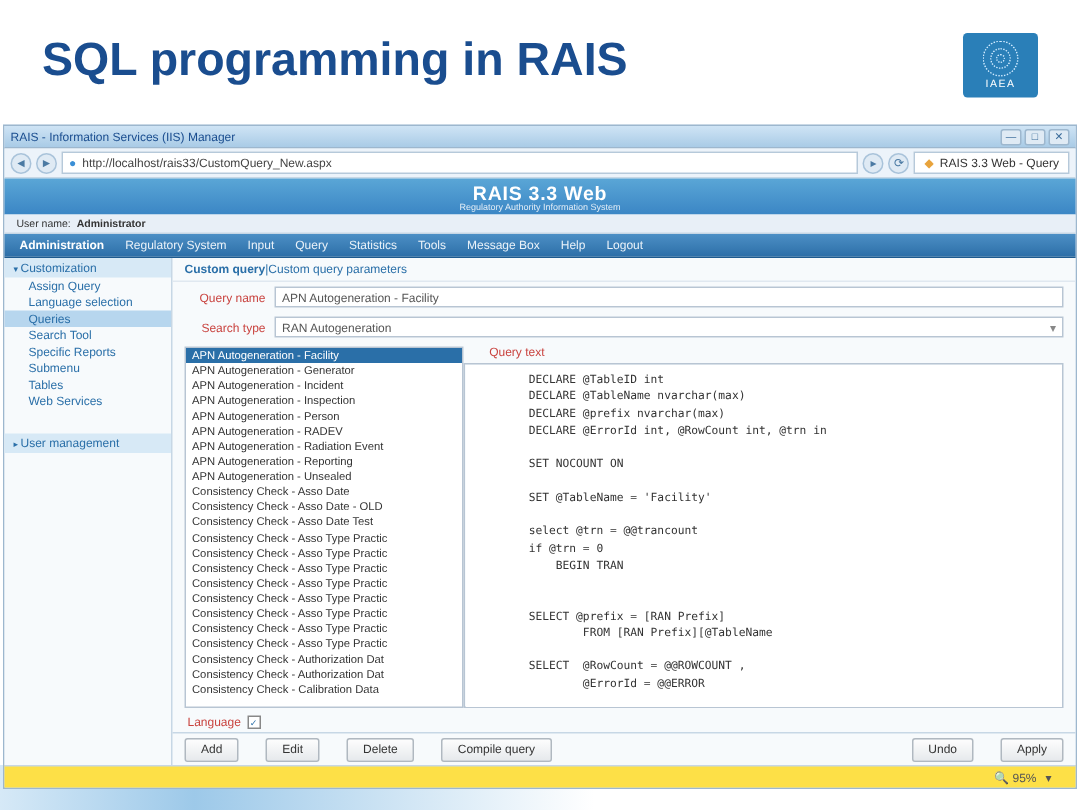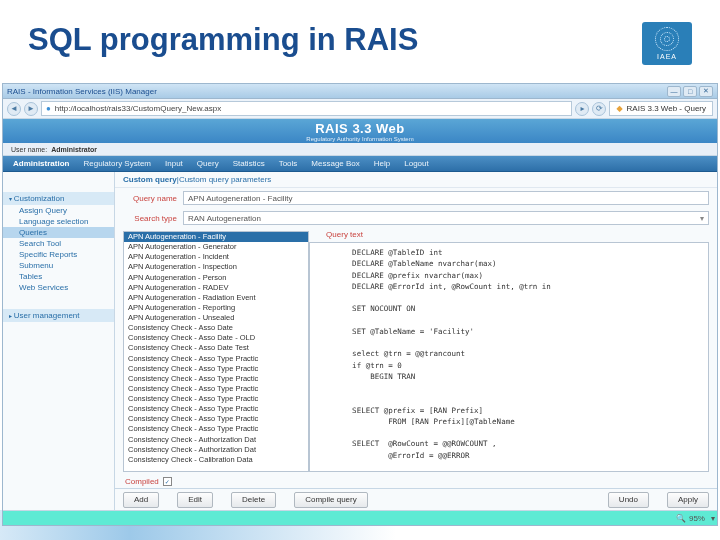--- a/index.html
+++ b/index.html
@@ -24,21 +24,21 @@
 .tab-pill .fav{color:#e8a33c}
 .app-band{height:24px;background:linear-gradient(#5aa6d6,#3b86c5);display:flex;align-items:center;justify-content:center;flex-direction:column;color:#fff}
 .app-band b{font-size:13px;letter-spacing:.5px}
 .app-band small{font-size:6px;opacity:.85}
 .user-line{height:13px;background:#e8eff7;font-size:7px;color:#333;padding:0 8px;display:flex;align-items:center;border-bottom:1px solid #c7d7e5}
 .user-line b{margin-left:4px}
 .menu{height:16px;background:linear-gradient(#4c8fc5,#2d6fa8);display:flex;align-items:center;gap:14px;padding:0 10px;font-size:8px;color:#eaf2f9;border-bottom:1px solid #1d5a8f}
 .menu span.active{color:#fff;font-weight:bold}
 .menu span{cursor:pointer}
 .app-body{display:flex;height:338px;background:#f7fafc}
-.sidebar{width:112px;border-right:1px solid #c7d7e5;padding:20px 0;font-size:8px}
+.sidebar{width:112px;border-right:1px solid #c7d7e5;padding:0 0;font-size:8px}
 .sidebar .sect{color:#2a6fa8;padding:2px 6px}
 .sidebar .sect.expand::before{content:"▸ ";font-size:6px}
 .sidebar .sect.open::before{content:"▾ ";font-size:6px}
 .sidebar .sub{padding:1px 6px 1px 16px;color:#2a6fa8;cursor:pointer}
 .sidebar .col-on{background:#d7e9f6}
 .sidebar .sel{background:#b7d6ee}
 .content{flex:1;display:flex;flex-direction:column}
 .crumb{height:16px;padding:0 8px;display:flex;align-items:center;font-size:8px;color:#2a6fa8;gap:0;border-bottom:1px solid #e0e8f0}
 .crumb .cur{font-weight:bold}
 .formrow{display:flex;align-items:center;gap:6px;padding:3px 8px;font-size:8px}
@@ -50,21 +50,21 @@
 .qlist .row{padding:0 4px;white-space:nowrap;overflow:hidden;text-overflow:ellipsis}
 .qlist .row.sel{background:#2a6fa8;color:#fff}
 .qtext-wrap{flex:1;display:flex;flex-direction:column}
 .qtext-label{font-size:8px;color:#c9433f;text-align:right;width:54px;padding:2px 0 0 4px}
 .qtext-area{flex:1;margin:3px 8px 3px 0;white-space:pre;background:#fff;border:1px solid #b8c5d3;font-family:Consolas,monospace;font-size:7.5px;line-height:1.5;padding:4px 6px;color:#333;overflow:auto}
 .compiled{font-size:8px;color:#c9433f;padding:2px 10px;display:flex;align-items:center;gap:4px}
 .compiled .chk{width:9px;height:9px;border:1px solid #888;background:#fff;font-size:6px;color:#2a6fa8;display:flex;align-items:center;justify-content:center}
 .btnbar{height:22px;border-top:1px solid #c7d7e5;display:flex;align-items:center;padding:0 8px;gap:18px;font-size:8px}
 .btnbar .btn{height:16px;padding:0 10px;background:linear-gradient(#fdfdfd,#e6e9ec);border:1px solid #b0b8c0;border-radius:2px;display:flex;align-items:center;cursor:pointer;color:#333}
 .btnbar .spacer{flex:1}
-.statusbar{height:15px;background:#5eead4;border-top:1px solid #c7d7e5;display:flex;align-items:center;justify-content:flex-end;padding:0 2px;font-size:8px;color:#555;gap:6px}
+.statusbar{height:15px;background:#fde047;border-top:1px solid #c7d7e5;display:flex;align-items:center;justify-content:flex-end;padding:0 16px;font-size:8px;color:#555;gap:6px}
 .footer-grad{position:absolute;bottom:0;left:0;right:0;height:30px;background:linear-gradient(to right,#d6e9f7 0%,#9dc9e9 18%,#fff 55%);z-index:-1}
 </style>
 </head>
 <body>
 
 <div class="slide-header">
   <div class="slide-title">SQL programming in RAIS</div>
   <div class="iaea">
     <div class="iaea-icon"></div>
     <span>IAEA</span>
@@ -198,21 +198,21 @@
 
         IF      @RowCount != 1 OR @ErrorId !
                 GOTO _ERR_GET_RAN_PREFIX
 
 
         SELECT @TableID = rt.[PK Table ID]</div>
         </div>
       </div>
 
       <div class="compiled">
-        <span>Compiled</span>
+        <span>Language</span>
         <span class="chk">✓</span>
       </div>
 
       <div class="btnbar">
         <div class="btn">Add</div>
         <div class="btn">Edit</div>
         <div class="btn">Delete</div>
         <div class="btn">Compile query</div>
         <div class="spacer"></div>
         <div class="btn">Undo</div>

